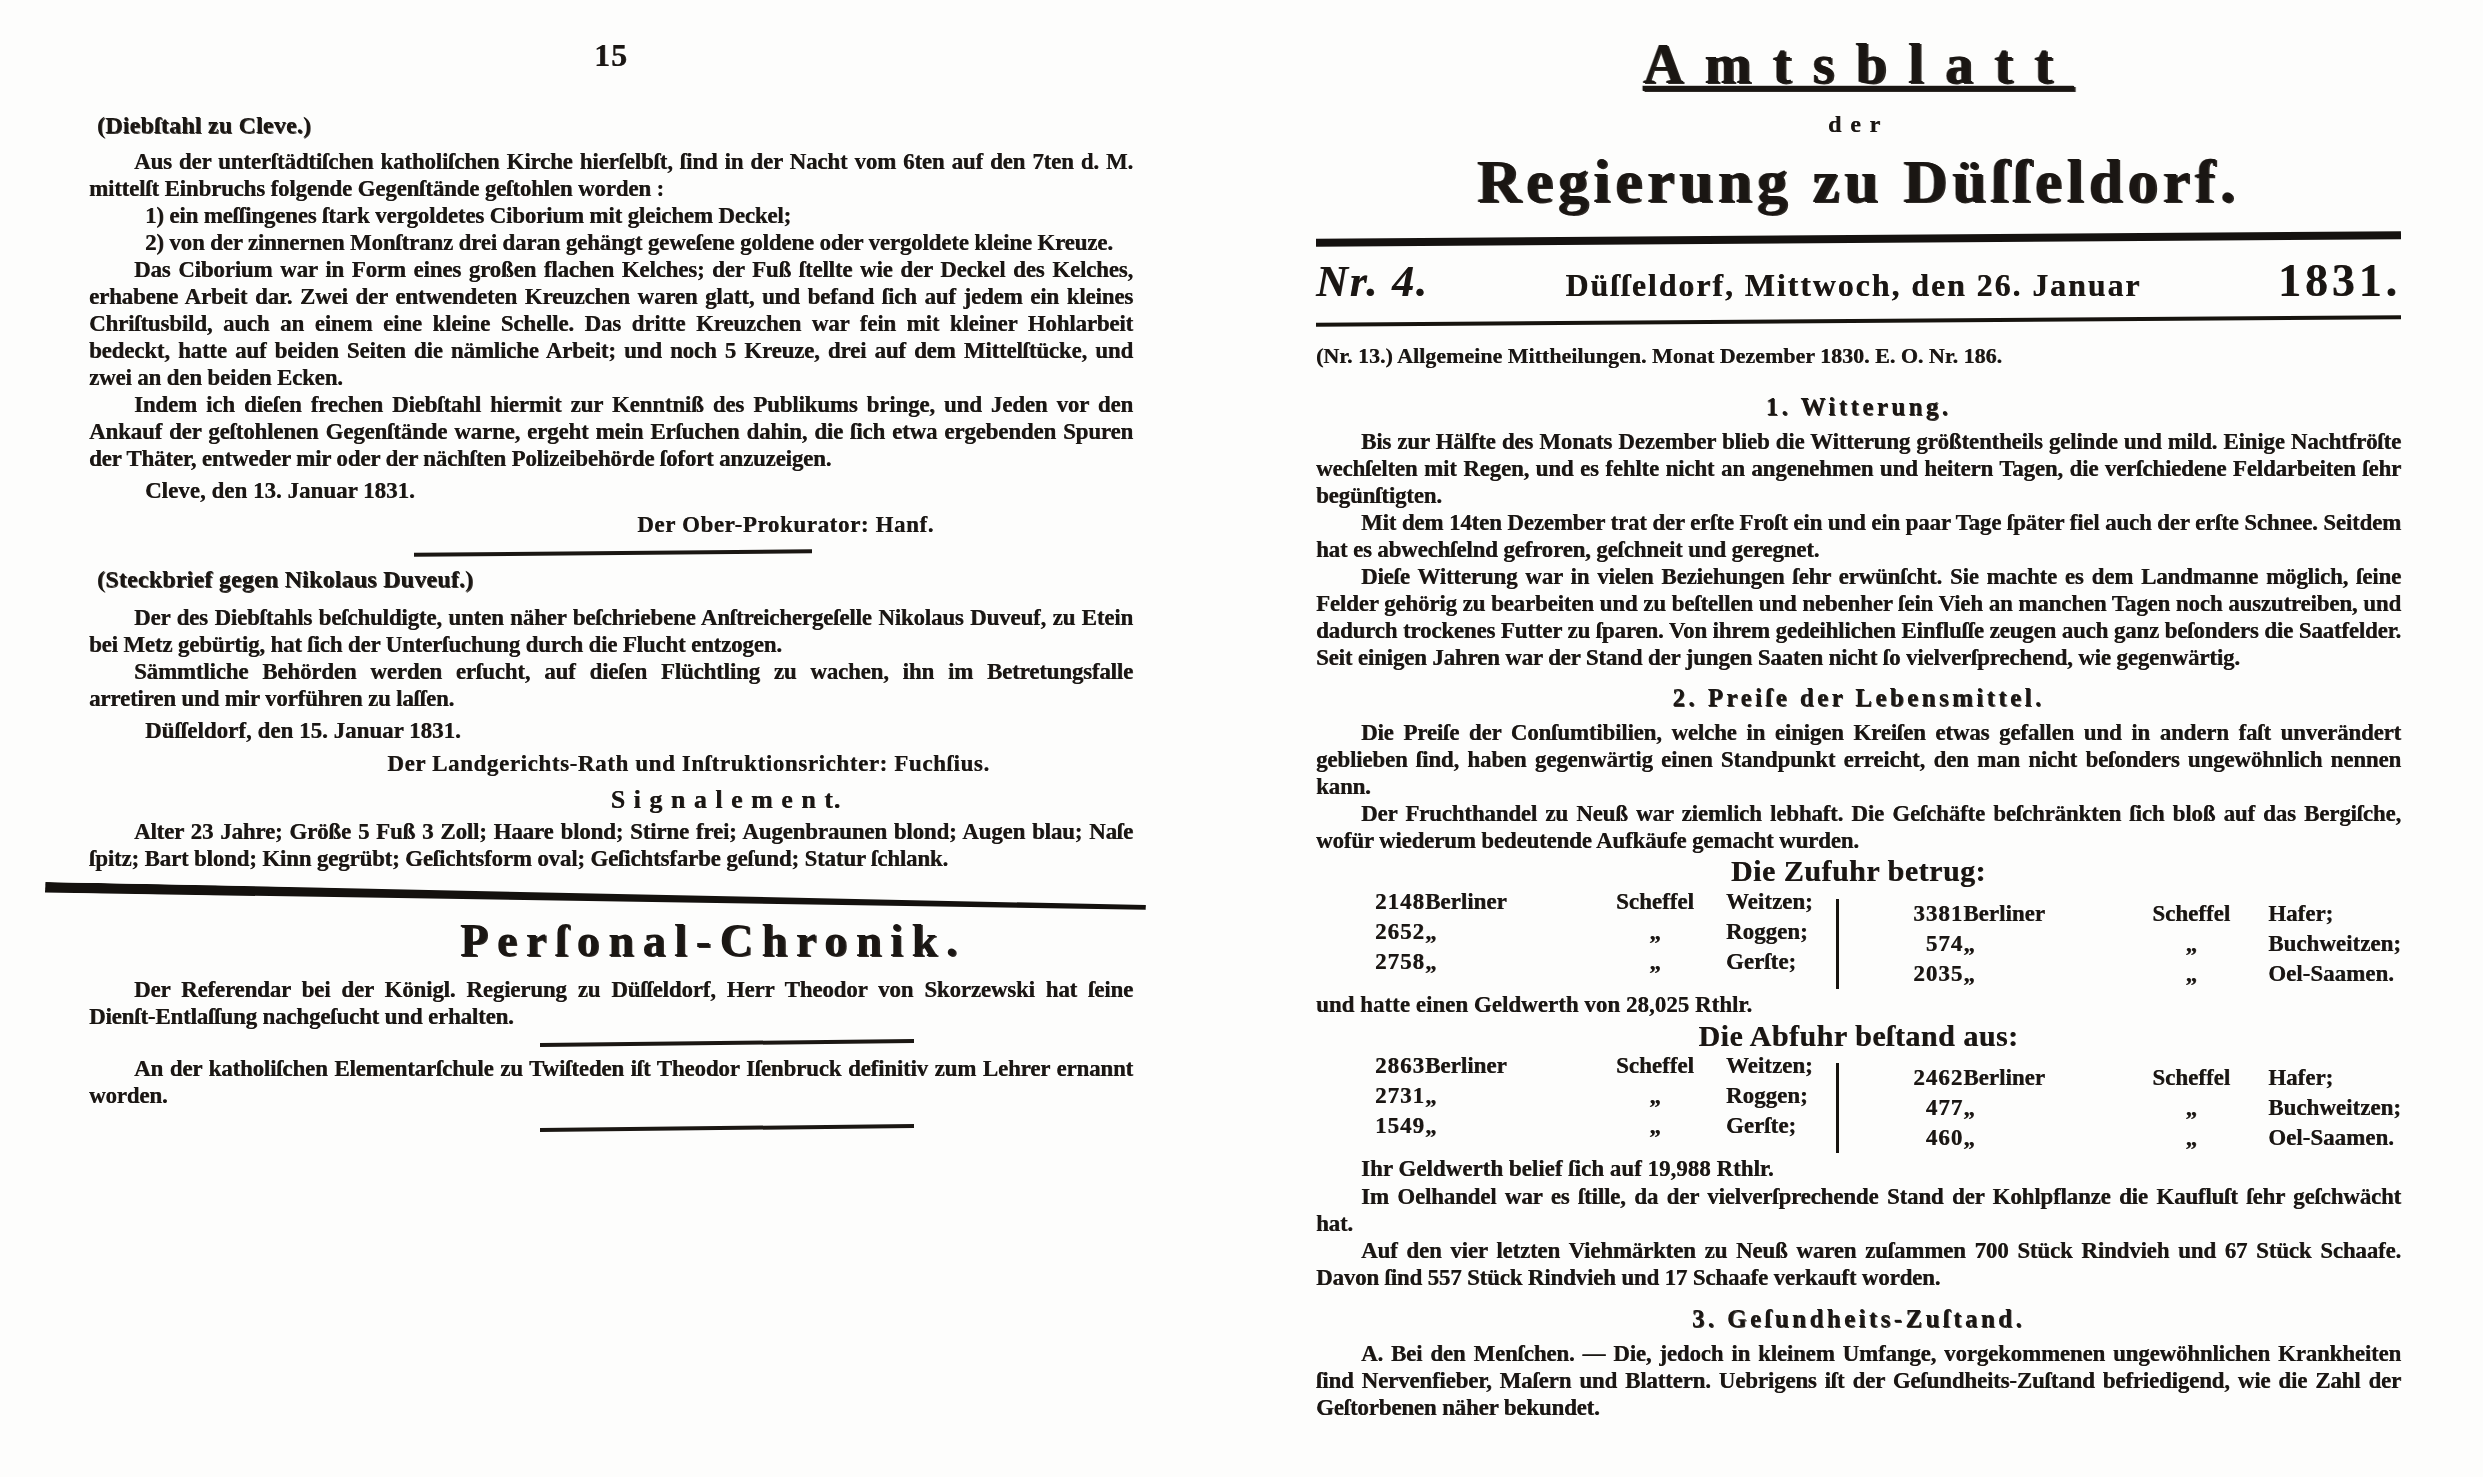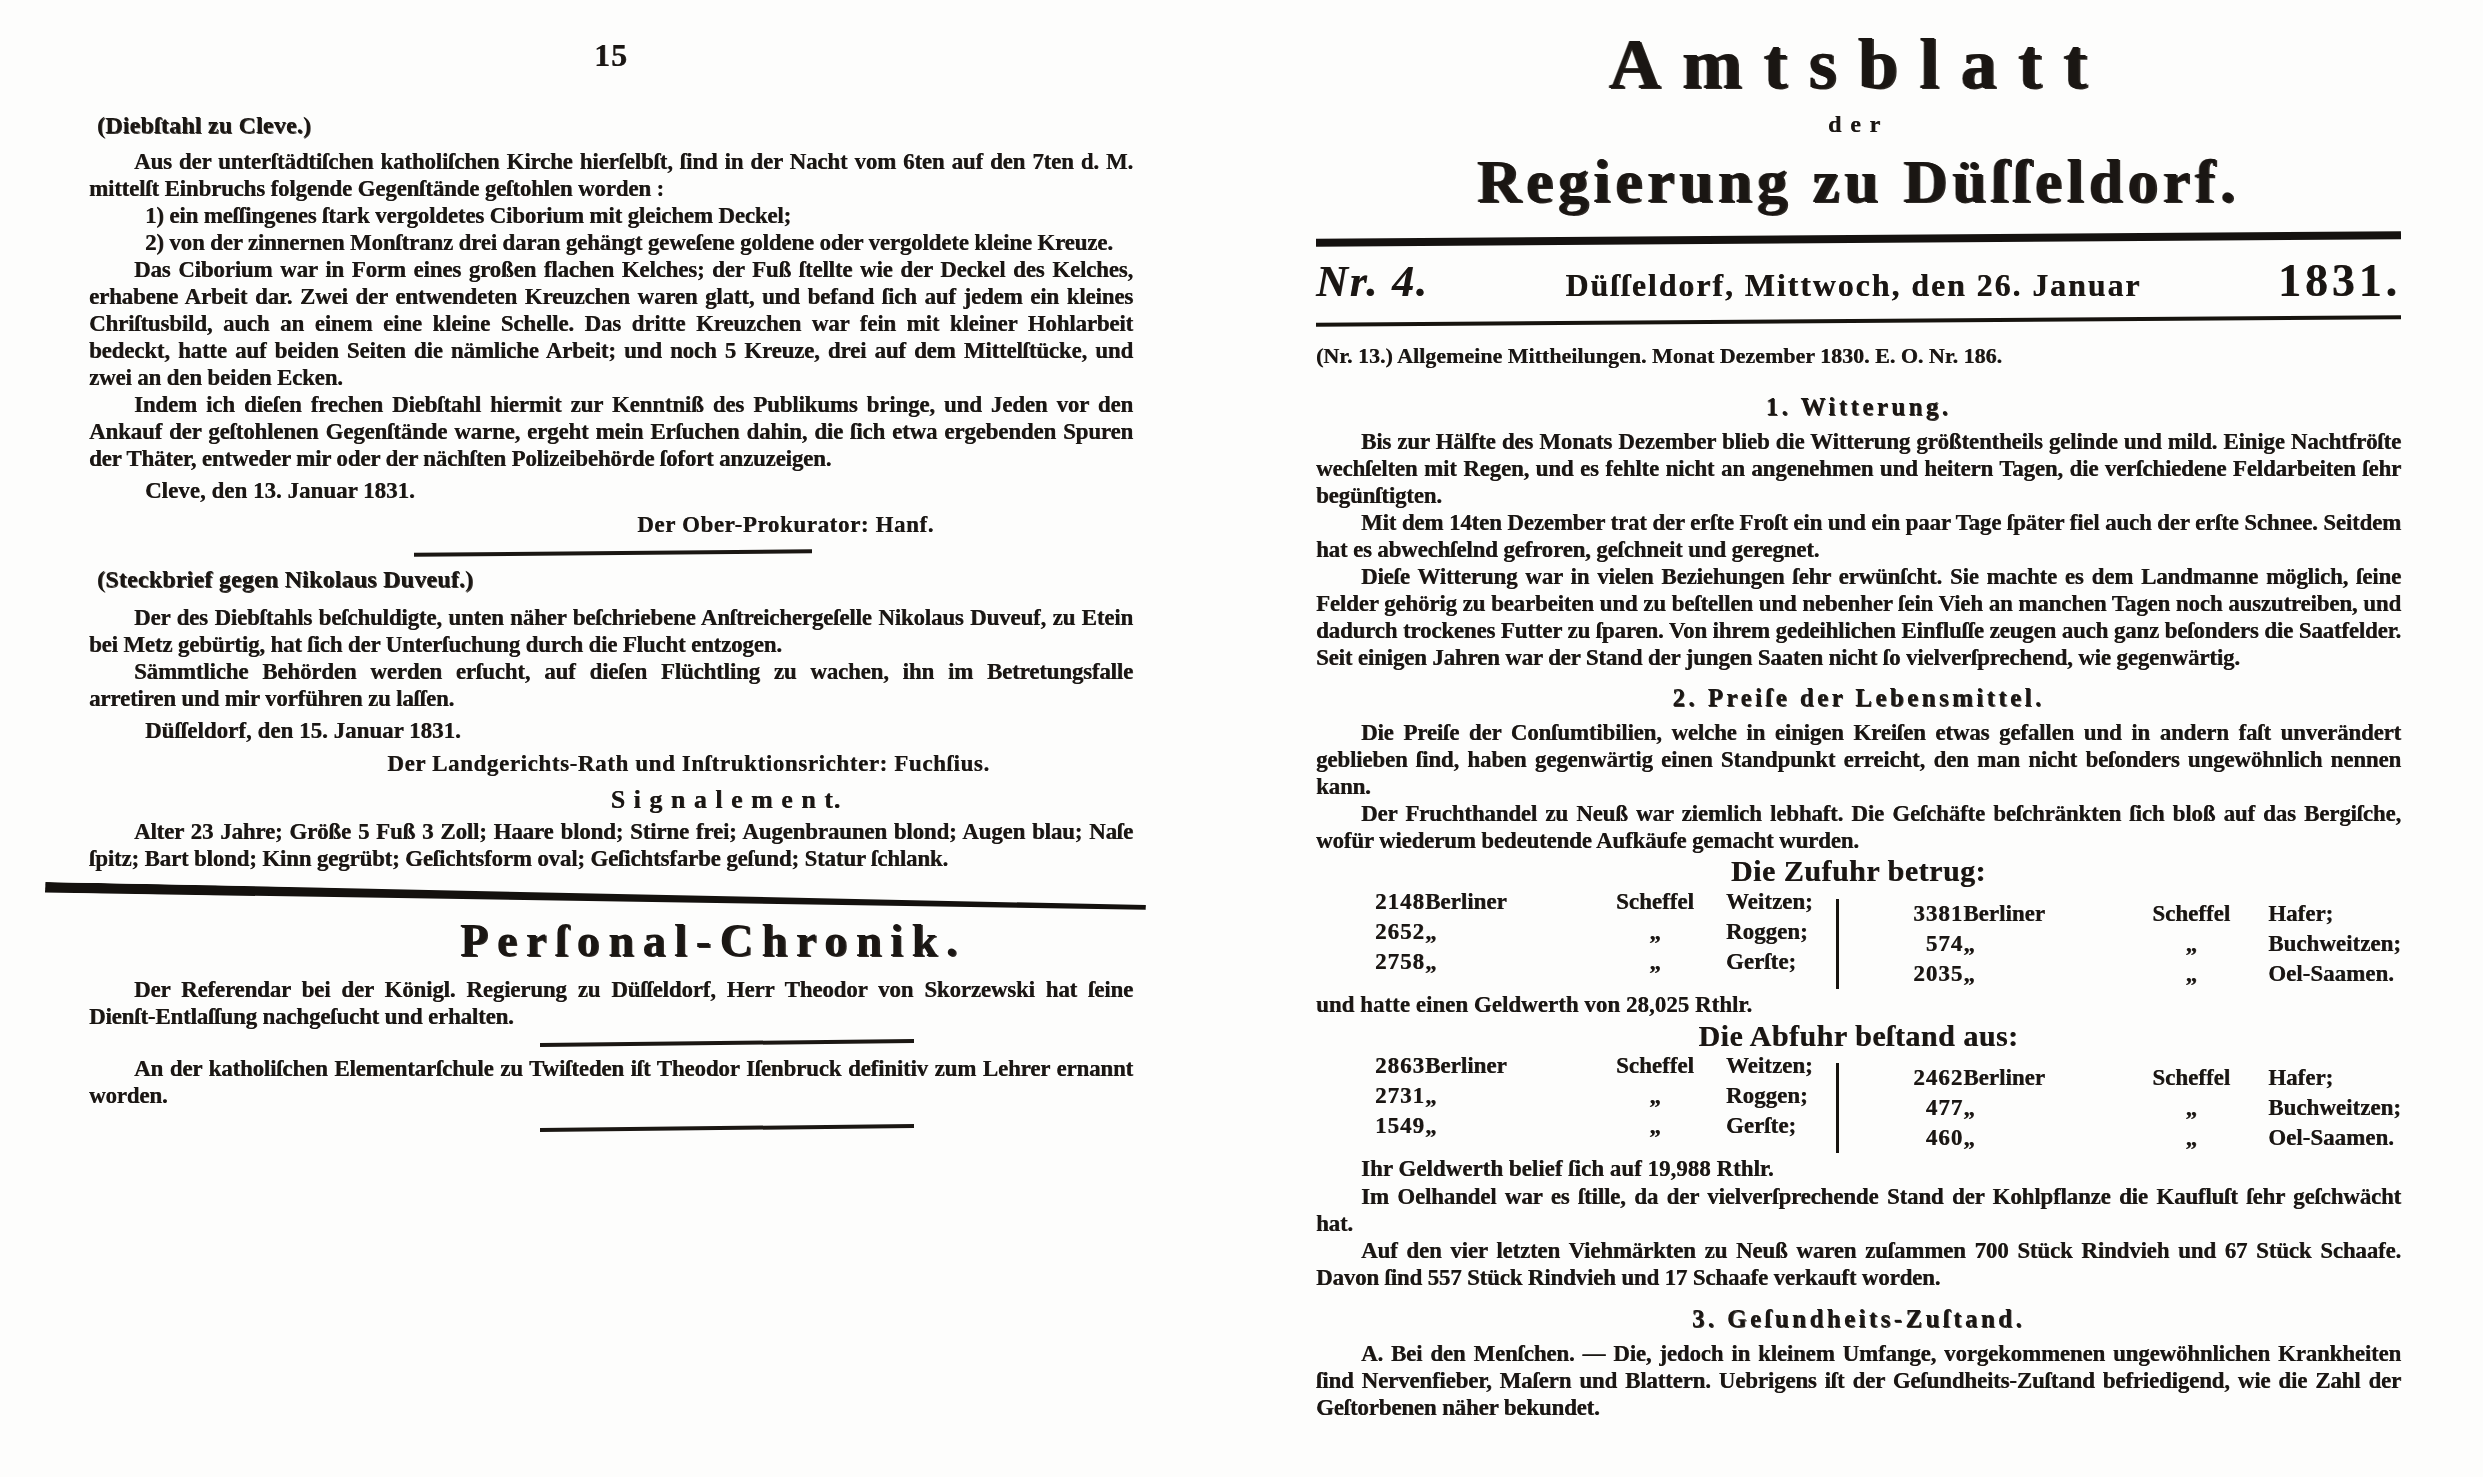--- a/index.html
+++ b/index.html
@@ -25,22 +25,22 @@
   .rule-sm{height:3.9px;background:#1b1713;border:0;margin:11.6px auto 9.7px auto;}
   .rule-after-hanf{width:398px;margin-left:325px;transform:rotate(-0.5deg);}
   .rule-chronik{width:374px;margin-left:451px;transform:rotate(-0.6deg);}
   .rule-thick{width:1101px;height:10.7px;background:#14110e;border:0;margin:19.4px 0 11.6px -44px;
     transform:rotate(1.05deg);clip-path:polygon(0 0,100% 28%,100% 72%,0 100%);}
 
   .chron-h{font-size:46px;line-height:54px;margin:5.8px 0 7.8px 0;text-align:center;letter-spacing:8.7px;
     transform:translateX(102px);text-shadow:1.4px 0.8px 0 rgba(25,20,15,0.9);}
 
   .mast{text-align:center;}
-  .mast-1{margin-top:25px;font-size:72px;line-height:78px;letter-spacing:21.3px;
-    text-shadow:1.6px 1px 0 rgba(25,20,15,0.9),-0.6px -0.4px 0 rgba(25,20,15,0.55);}
+  .mast-1{margin-top:25px;font-size:56px;line-height:78px;letter-spacing:21.3px;
+    text-shadow:1.6px 1px 0 rgba(25,20,15,0.9),-0.6px -0.4px 0 rgba(25,20,15,0.55);text-decoration:underline;}
   .mast-2{margin-top:7.8px;font-size:24px;line-height:27px;letter-spacing:8.7px;}
   .mast-3{margin-top:9.7px;font-size:61px;line-height:70px;letter-spacing:4.9px;
     text-shadow:1.6px 1px 0 rgba(25,20,15,0.9),-0.6px -0.4px 0 rgba(25,20,15,0.55);}
   .mast-rule{height:7.8px;background:#151210;border:0;margin:17.5px 0 0 0;transform:rotate(-0.4deg);}
   .issue{display:flex;align-items:baseline;margin-top:11.6px;}
   .issue-nr{font-size:44px;font-style:italic;letter-spacing:1.9px;white-space:nowrap;}
   .issue-date{flex:1;text-align:center;font-size:32px;letter-spacing:1.9px;white-space:nowrap;}
   .issue-year{font-size:46px;letter-spacing:3.9px;white-space:nowrap;}
   .issue-rule{height:4.4px;background:#17140f;border:0;margin:11.6px 0 0 0;transform:rotate(-0.4deg);}
   .refline{margin-top:19.4px;font-size:22px;line-height:26px;text-indent:0;text-align:left;}

